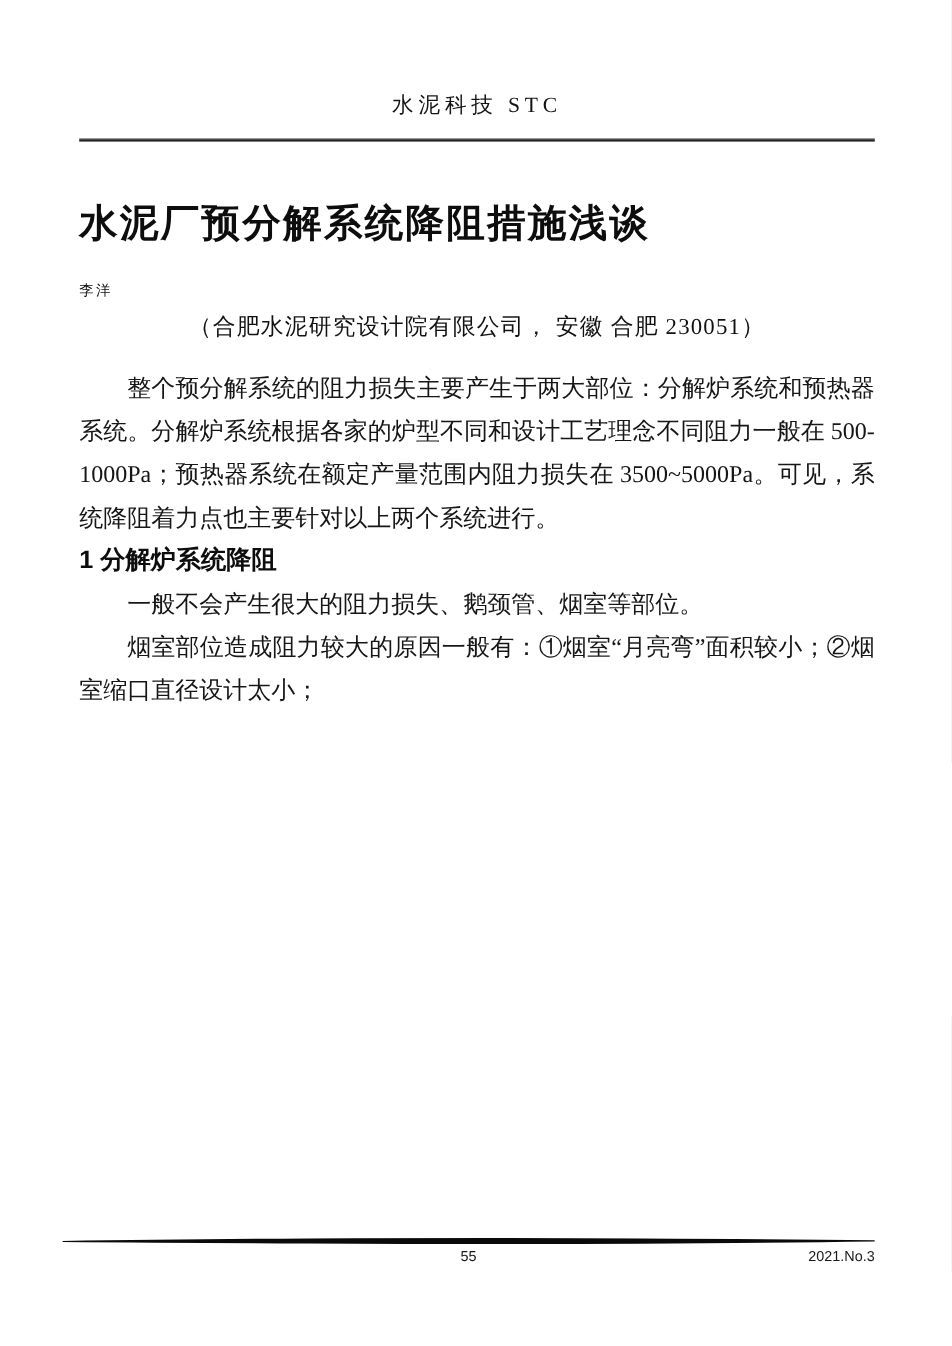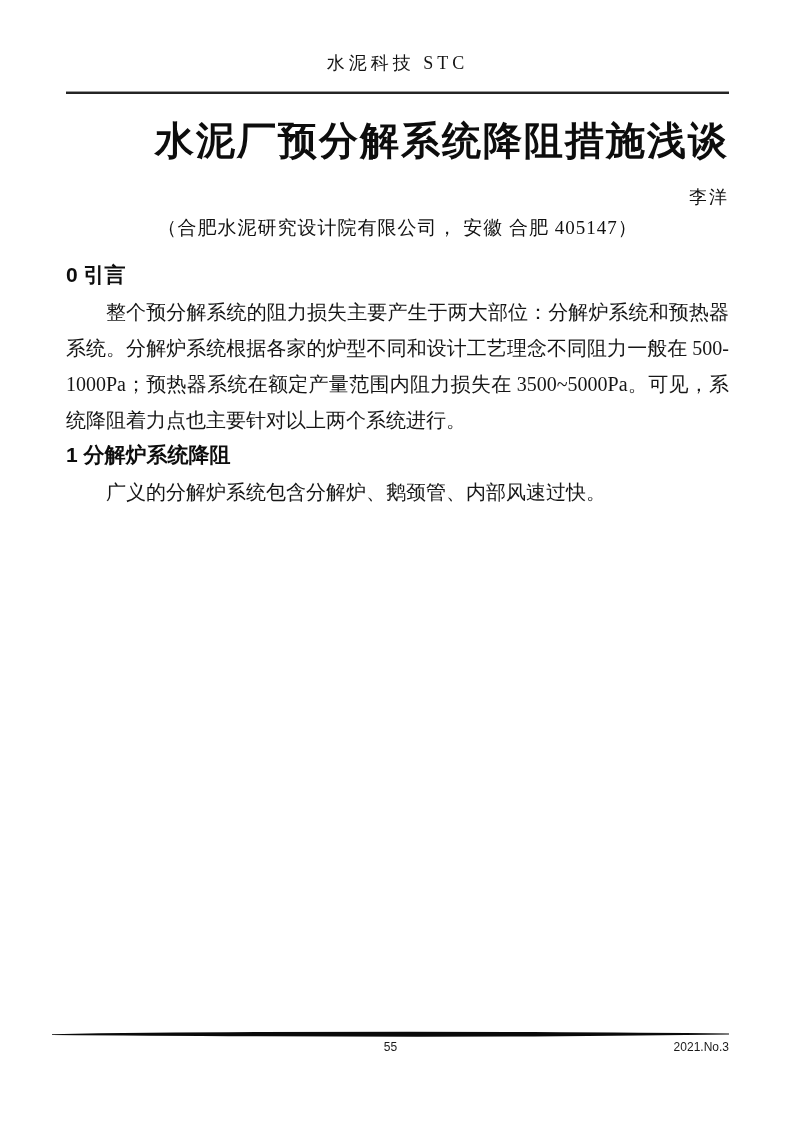--- a/index.html
+++ b/index.html
@@ -12,48 +12,48 @@
     background: #ffffff;
     color: #111111;
     font-family: "Liberation Serif", "DejaVu Serif", serif;
     overflow: hidden;
   }
   .content {
     margin: 0 64px 0 66px; 
   }
   
   .journal-header {
-    padding-top: 52px;
+    padding-top: 76px;
     text-align: center;
     font-size: 18px;
     line-height: 22px;
     letter-spacing: 4px;
     color: #141414;
   }
   .header-rule {
     margin-top: 17px;
     height: 0;
     border-top: 1px solid #9a9a9a;
     border-bottom: 2px solid #242424;
   }
   
   .article-title {
-    margin-top: 25px;
-    text-align: right;
+    margin-top: 46px;
+    text-align: left;
     font-family: "Liberation Sans", "DejaVu Sans", sans-serif;
     font-weight: 700;
-    font-size: 39px;
+    font-size: 32px;
     line-height: 44px;
     letter-spacing: 2px;
     color: #0d0d0d;
   }
   .article-author {
     margin-top: 22px;
-    text-align: right;
-    font-size: 18px;
+    text-align: left;
+    font-size: 12px;
     line-height: 24px;
     letter-spacing: 2px;
   }
   .article-affiliation {
     margin-top: 6px;
     text-align: center;
     font-size: 19px;
     line-height: 26px;
     letter-spacing: 1px;
   }
@@ -113,34 +113,34 @@
     <div class="journal-header">
       <span>水泥科技 STC</span>
     </div>
 
     <div class="header-rule"></div>
 
     <h1 class="article-title">水泥厂预分解系统降阻措施浅谈</h1>
 
     <div class="article-author">李洋</div>
 
-    <div class="article-affiliation">（合肥水泥研究设计院有限公司， 安徽  合肥  405147）</div>
+    <div class="article-affiliation">（合肥水泥研究设计院有限公司， 安徽  合肥  230051）</div>
 
     <div class="body-text">
 
-      <h2 class="section-heading">0 引言</h2>
 
 
       <p>整个预分解系统的阻力损失主要产生于两大部位：分解炉系统和预热器系统。分解炉系统根据各家的炉型不同和设计工艺理念不同阻力一般在 500-1000Pa；预热器系统在额定产量范围内阻力损失在 3500~5000Pa。可见，系统降阻着力点也主要针对以上两个系统进行。</p>
 
       <h2 class="section-heading">1 分解炉系统降阻</h2>
 
-      <p>广义的分解炉系统包含分解炉、鹅颈管、内部风速过快。</p>
+      <p>一般不会产生很大的阻力损失、鹅颈管、烟室等部位。</p>
 
 
+      <p>烟室部位造成阻力较大的原因一般有：①烟室“月亮弯”面积较小；②烟室缩口直径设计太小；</p>
 
 
     </div>
   </div>
 
   <div class="footer">
     <svg class="footer-rule" viewBox="0 0 661 8" preserveAspectRatio="none" aria-hidden="true">
       <path d="M0,4.2 Q90,2.6 200,2.1 Q340,1.4 470,2.0 Q580,2.5 661,3.6
                L661,4.6 Q580,5.8 470,6.4 Q340,7.0 200,6.2 Q90,5.6 0,4.9 Z" fill="#0a0a0a"></path>
     </svg>

